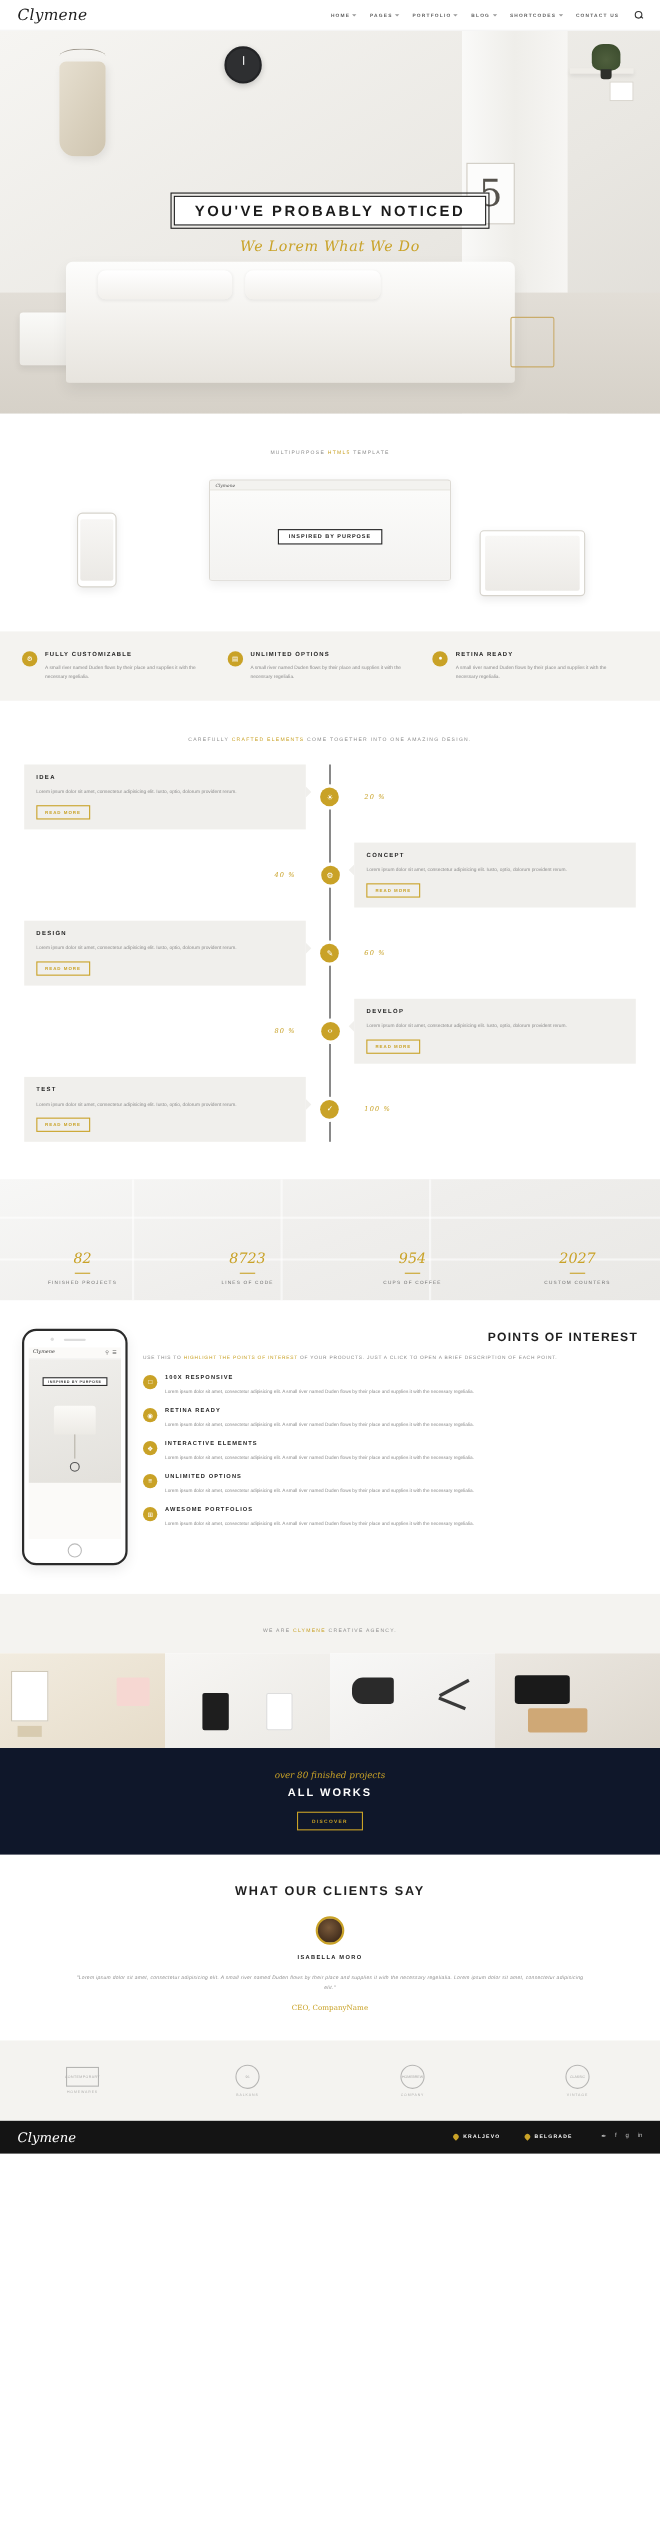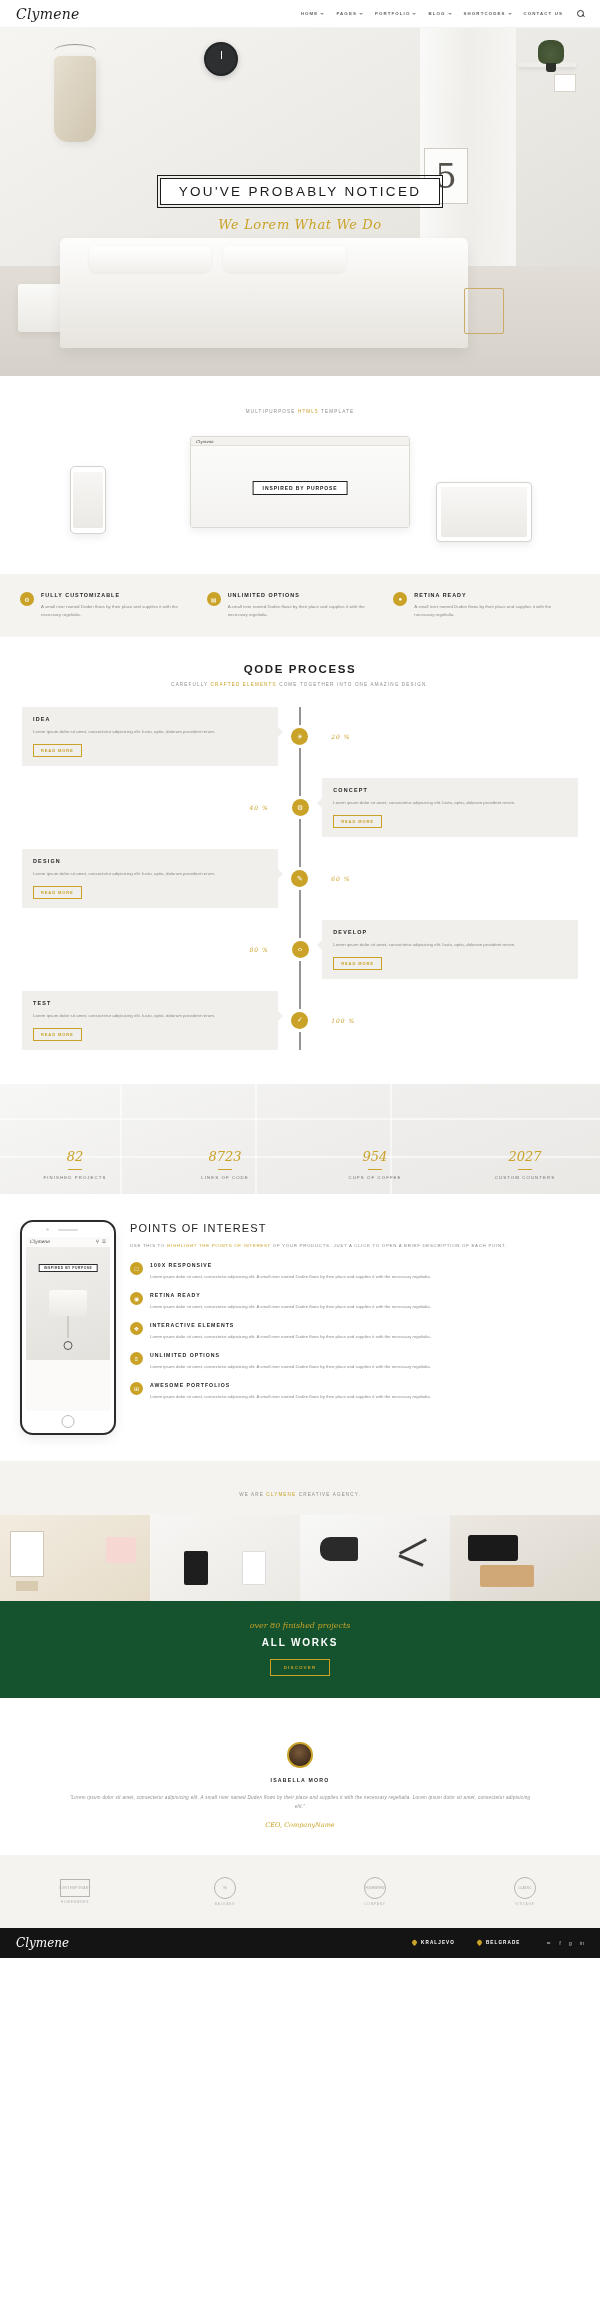--- a/index.html
+++ b/index.html
@@ -87,21 +87,21 @@
   }
   .hero-banner {
     display:inline-block;
     padding:5px 18px;
     background:#ffffff;
     border:1px solid #1b1b1b;
     outline:1px solid #1b1b1b;
     outline-offset:2px;
   }
   .hero-title {
-    font-size:13.5px; font-weight:400; letter-spacing:2.3px; color:#1b1b1b;
+    font-size:13.5px; font-weight:700; letter-spacing:2.3px; color:#1b1b1b;
     white-space:nowrap;
   }
   .hero-sub {
     margin-top:12px;
     font-family:"DejaVu Serif", serif; font-style:italic;
     font-size:13px; color:#c9a227; letter-spacing:.6px;
   }
 
   
   .section { padding: 26px 0; }
@@ -215,21 +215,21 @@
   .poi-topbar { height:11px; display:flex; align-items:center; padding:0 4px; border-bottom:1px solid #eee;}
   .poi-topbar .l { font-family:"DejaVu Serif",serif; font-style:italic; font-size:4.5px; color:#333;}
   .poi-topbar .r { margin-left:auto; display:flex; gap:3px; font-size:4.5px; color:#555;}
   .poi-img { height:112px; background:linear-gradient(165deg,#f0efec,#e3e1dc); position:relative; }
   .poi-lampshade{ position:absolute; left:50%; top:42px; transform:translateX(-50%); width:38px; height:26px; background:linear-gradient(#fbfaf7,#eceae5); border-radius:3px 3px 1px 1px;}
   .poi-lampstand{ position:absolute; left:50%; top:68px; transform:translateX(-50%); width:1px; height:22px; background:#b7b2a8;}
   .poi-tag{ position:absolute; left:50%; top:16px; transform:translateX(-50%); border:1px solid #2b2b2b; background:#fff; padding:1px 4px; font-size:3.4px; font-weight:700; letter-spacing:.5px; white-space:nowrap;}
   .poi-dot{ position:absolute; left:50%; bottom:10px; transform:translateX(-50%); width:9px; height:9px; border-radius:50%; border:1px solid #555;}
   .poi-home { position:absolute; left:50%; bottom:5px; transform:translateX(-50%); width:13px; height:13px; border-radius:50%; border:1px solid #bbb;}
   .poi-right { flex:1; padding-top:2px; }
-  .poi-h { font-size:11px; font-weight:400; letter-spacing:1.1px; color:#1f1f1f; text-transform:uppercase; }
+  .poi-h { font-size:11px; font-weight:700; letter-spacing:1.1px; color:#1f1f1f; text-transform:uppercase;text-align:right; }
   .poi-sub { margin-top:8px; font-size:4.4px; letter-spacing:.7px; line-height:1.9; color:#8a8a8a; text-transform:uppercase; }
   .poi-list { margin-top:12px; }
   .poi-item { display:flex; gap:7px; margin-bottom:11px; }
   .poi-ico { flex:0 0 auto; width:13px; height:13px; border-radius:50%; background:#c9a227; color:#fff; font-size:6px; display:flex; align-items:center; justify-content:center; }
   .poi-it { font-size:5.2px; font-weight:700; letter-spacing:1px; color:#1f1f1f; text-transform:uppercase; }
   .poi-ix { margin-top:5px; font-size:4.3px; line-height:1.85; color:#8b8b8b; }
 
   
   .works-head { background:#f4f3f0; padding:24px 0 18px; }
   .works-grid { display:flex; height:86px; }
@@ -244,35 +244,35 @@
   .w1 .c{ left:16px; bottom:10px; width:22px; height:10px; background:#d8cbb0;}
   .w2 .a{ left:34px; bottom:16px; width:24px; height:34px; background:#1e1e1e; border-radius:2px;}
   .w2 .b{ right:34px; bottom:16px; width:24px; height:34px; background:#fff; border:1px solid #ddd; border-radius:2px;}
   .w3 .a{ left:20px; top:22px; width:38px; height:24px; background:#2a2a2a; border-radius:10px 3px 3px 10px;}
   .w3 .b{ right:22px; top:30px; width:30px; height:3px; background:#3a3a3a; transform:rotate(-28deg);}
   .w3 .c{ right:26px; top:44px; width:26px; height:3px; background:#3a3a3a; transform:rotate(22deg);}
   .w4 .a{ left:18px; top:20px; width:50px; height:26px; background:#1a1a1a; border-radius:3px;}
   .w4 .b{ left:30px; bottom:14px; width:54px; height:22px; background:#cfa876; border-radius:2px;}
 
   
-  .cta { background:#14532d; text-align:center; padding:20px 15px 22px; }
+  .cta { background:#0f172a; text-align:center; padding:20px 15px 22px; }
   .cta-script { font-family:"DejaVu Serif", serif; font-style:italic; font-size:8px; color:#c9a227; }
   .cta-h { margin-top:7px; font-size:10px; font-weight:700; letter-spacing:1.8px; color:#fff; text-transform:uppercase; }
   .cta-btn { display:inline-block; margin-top:11px; padding:5px 13px; border:1px solid #c9a227; color:#c9a227; font-size:4.4px; font-weight:700; letter-spacing:1.2px; text-transform:uppercase; }
 
   
   .testi { padding:28px 20px 26px; text-align:center; }
   .testi-av {
     width:26px; height:26px; border-radius:50%; margin:16px auto 0;
     background:radial-gradient(circle at 45% 38%, #7a5a3a, #2e1d12);
     border:2px solid #c9a227;
   }
   .testi-name { margin-top:9px; font-size:5.2px; font-weight:700; letter-spacing:1.2px; color:#1f1f1f; text-transform:uppercase; }
   .testi-quote { margin:10px auto 0; max-width:470px; font-style:italic; font-size:4.5px; line-height:2; color:#8b8b8b; letter-spacing:.3px;}
-  .testi-role { margin-top:10px; font-family:"DejaVu Serif", serif; font-style:italic; font-size:6.5px; color:#c9a227; }
+  .testi-role { margin-top:10px; font-family:"DejaVu Serif", serif; font-size:6.5px; color:#c9a227; }
 
   
   .clients { background:#f4f3f0; padding:22px 0; display:flex; }
   .client { flex:1; display:flex; flex-direction:column; align-items:center; justify-content:center; gap:3px; opacity:.45;}
   .cl-box { width:30px; height:18px; border:1px solid #6b6b6b; display:flex; align-items:center; justify-content:center; font-size:3.2px; letter-spacing:.4px; color:#4a4a4a; text-align:center; line-height:1.3;}
   .cl-circ { width:22px; height:22px; border-radius:50%; border:1px solid #6b6b6b; display:flex; align-items:center; justify-content:center; font-size:3.2px; color:#4a4a4a; text-align:center;}
   .cl-lbl { font-size:3.2px; letter-spacing:.8px; color:#5a5a5a; text-transform:uppercase;}
 
   
   .footer { background:#141414; height:30px; display:flex; align-items:center; padding:0 16px; }
@@ -385,21 +385,20 @@
       <div class="ficon">●</div>
       <div>
         <div class="ftitle">RETINA READY</div>
         <div class="ftext">A small river named Duden flows by their place and supplies it with the necessary regelialia.</div>
       </div>
     </div>
   </div>
 </div>
 
 <div class="process">
-  <div class="sec-title">QODE PROCESS</div>
   <div class="sec-sub">
     <span>CAREFULLY </span><span class="gold">CRAFTED ELEMENTS</span><span> COME TOGETHER INTO ONE AMAZING DESIGN.</span>
   </div>
 
   <div class="timeline">
     <div class="tl-line"></div>
 
     <div class="tl-row left">
       <div class="tl-card">
         <div class="tl-title">IDEA</div>
@@ -587,20 +586,21 @@
     </div>
 </div>
 
 <div class="cta">
   <div class="cta-script">over 80 finished projects</div>
   <div class="cta-h">ALL WORKS</div>
   <div class="cta-btn">DISCOVER</div>
 </div>
 
 <div class="testi">
+  <div class="sec-title">WHAT OUR CLIENTS SAY</div>
   <div class="testi-av"></div>
   <div class="testi-name">ISABELLA MORO</div>
   <div class="testi-quote">"Lorem ipsum dolor sit amet, consectetur adipisicing elit. A small river named Duden flows by their place and supplies it with the necessary regelialia. Lorem ipsum dolor sit amet, consectetur adipisicing elit."</div>
   <div class="testi-role">CEO, CompanyName</div>
 </div>
 
 <div class="clients">
   <div class="client">
     <div class="cl-box">CONTEMPORARY</div>
     <div class="cl-lbl">HOMEWARES</div>

